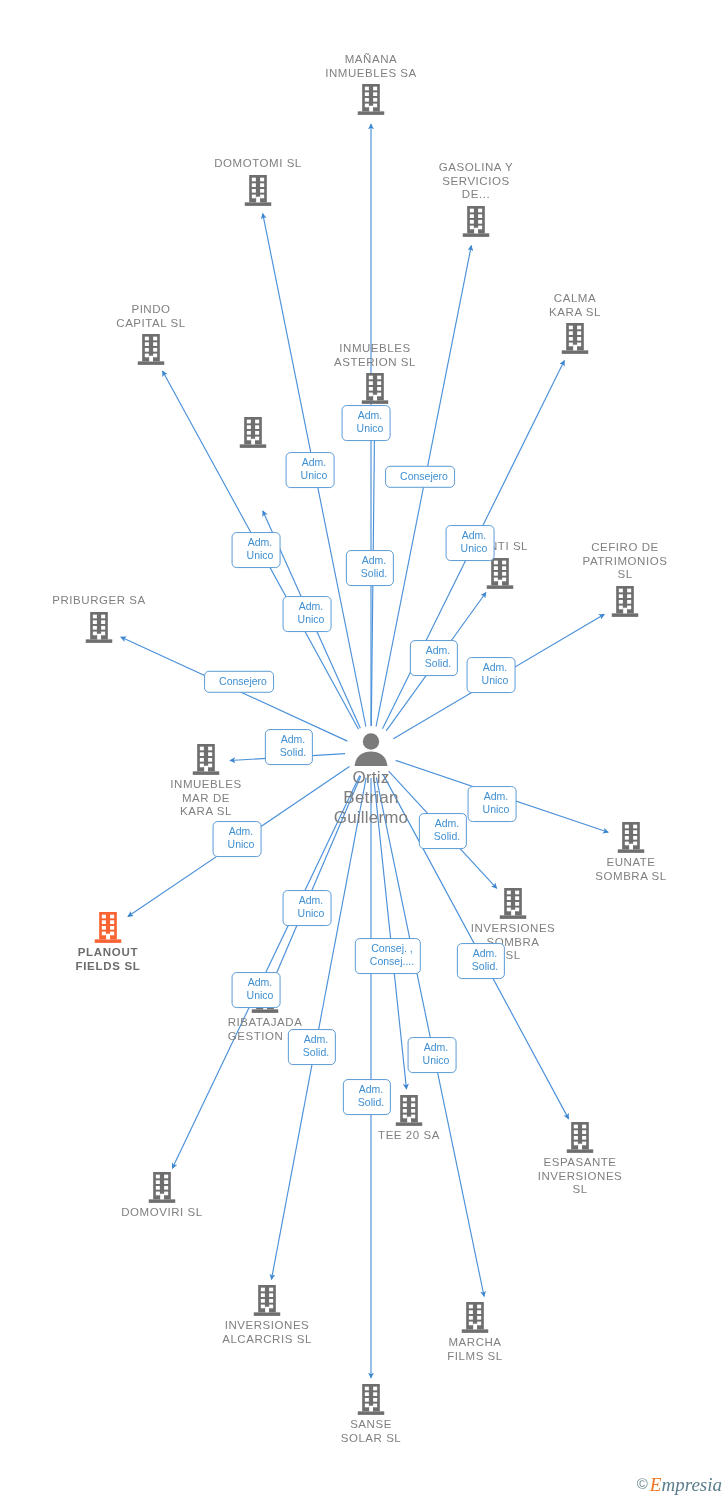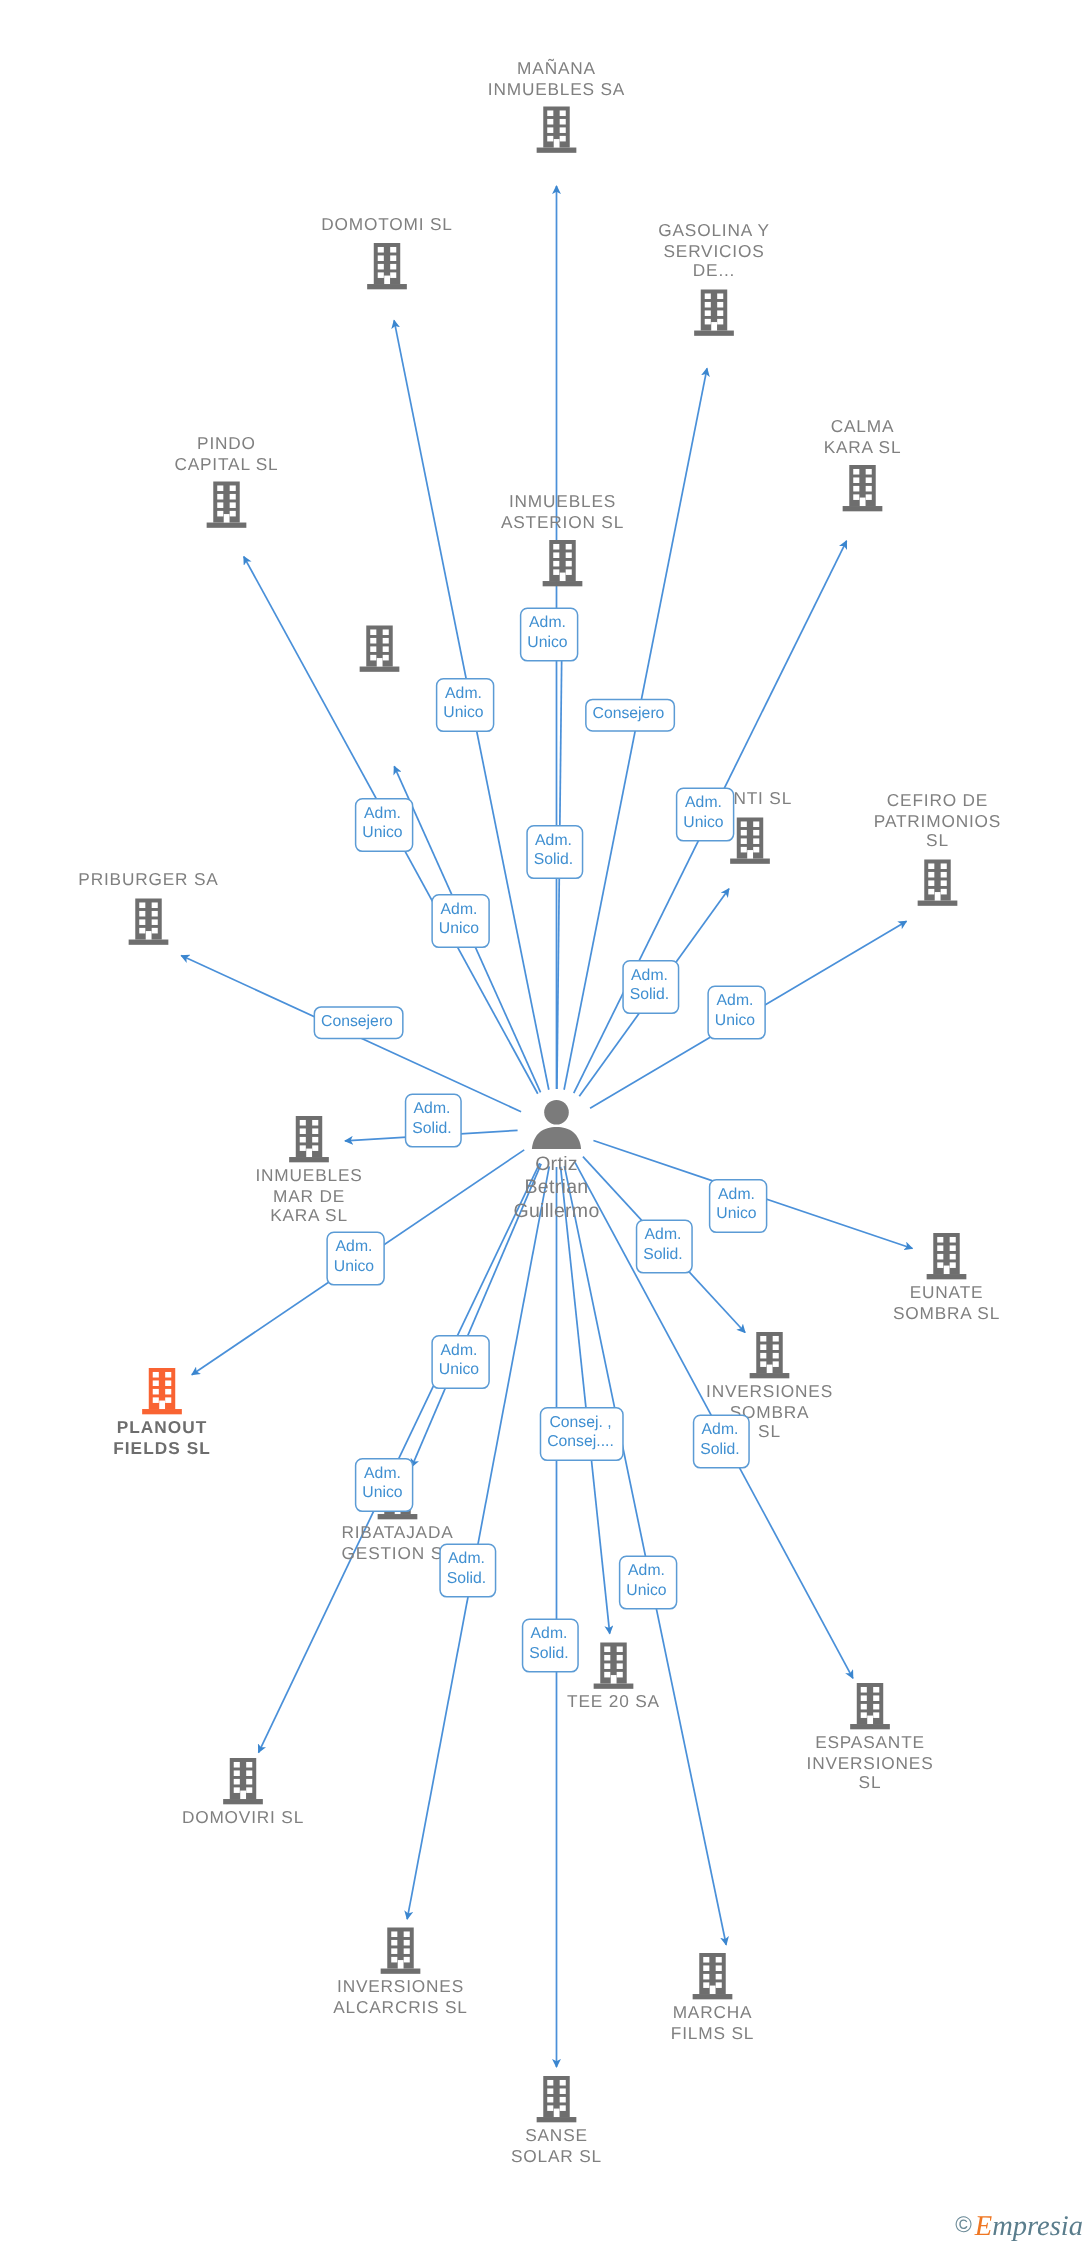--- a/index.html
+++ b/index.html
@@ -44,35 +44,35 @@
     display: block;
     font-size: 11.5px;
     color: #808080;
     letter-spacing: 0.55px;
     margin-top: 2px;
     white-space: pre-line;
   }
   .node.person .cap {
     color: #7d7d7d;
     letter-spacing: 0.2px;
-    font-size: 13px;
+    font-size: 17px;
   }
   .node.highlight .glyph { color: #f96332; }
   .node.highlight .cap { color: #6d6d6d; font-weight: bold; letter-spacing: 0.7px;}
-  .node.above .cap { margin-top: 0; margin-bottom: 2px; }
+  .node.above .cap { margin-top: 13px; margin-bottom: 2px; }
 
   .elabel {
     position: absolute;
     background: #ffffff;
     border: 1.4px solid #5b9bd5;
     border-radius: 5px;
     color: #3f8fd1;
     font-size: 10.5px;
     line-height: 1.28;
-    padding: 3px 6px 4px 4px;
+    padding: 3px 6px 4px 14px;
     text-align: center;
     white-space: pre-line;
     transform: translate(-50%, -50%);
     box-sizing: border-box;
   }
   .watermark {
     position: absolute;
     right: 6px;
     bottom: 4px;
     font-size: 19px;

